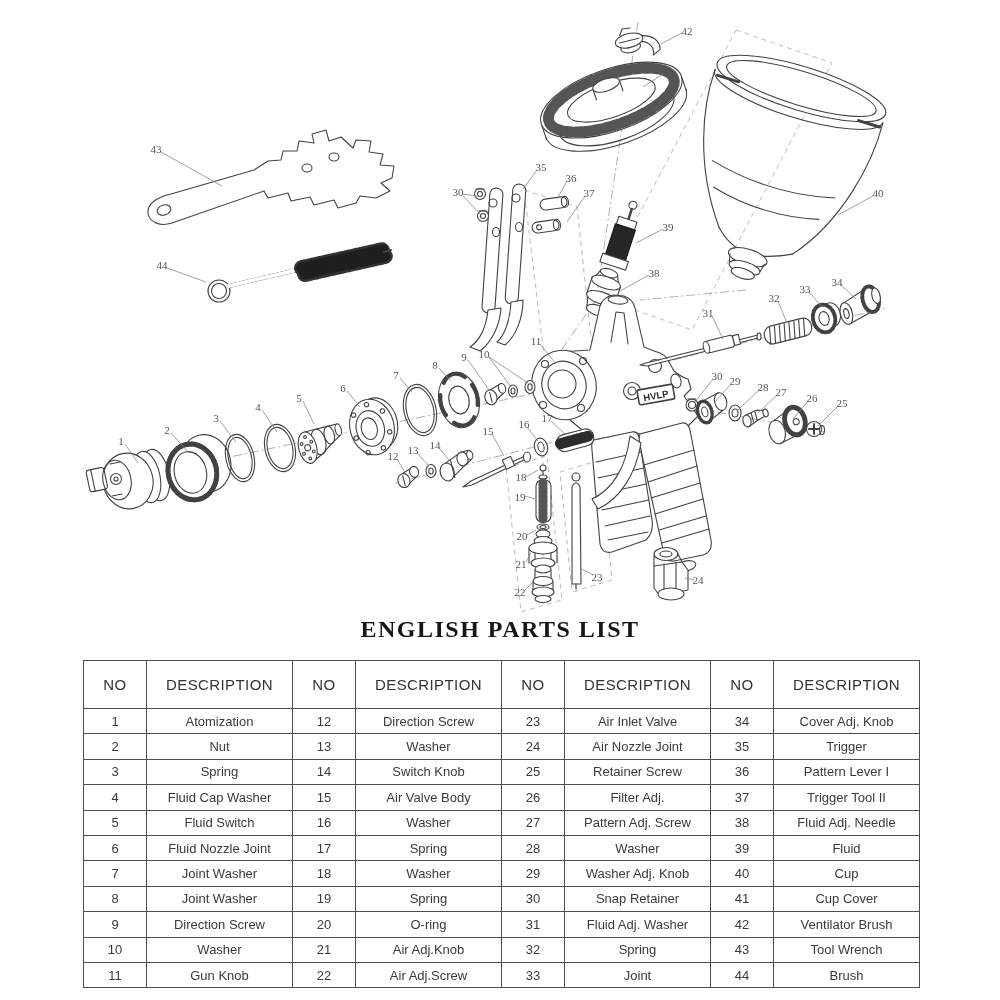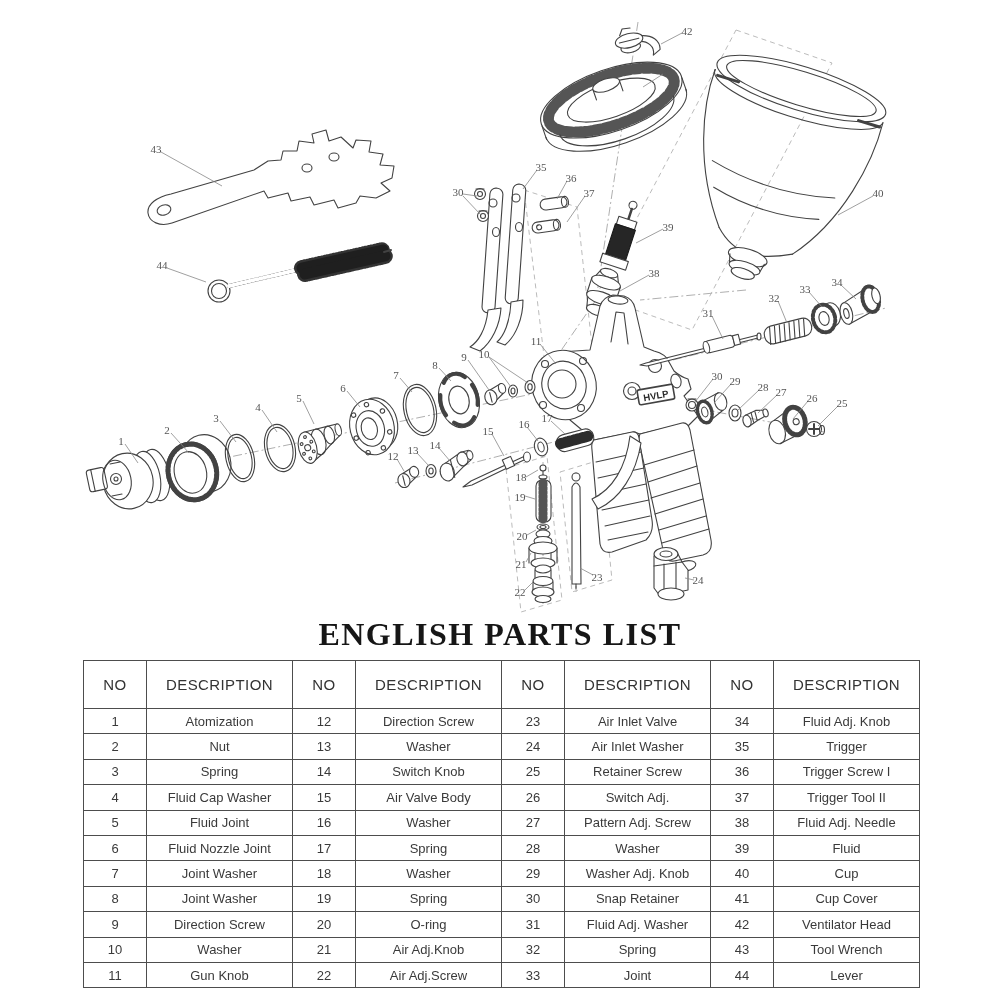--- a/index.html
+++ b/index.html
@@ -1,19 +1,19 @@
 <!DOCTYPE html>
 <html><head>
 <meta charset="utf-8">
 <style>
   html,body{margin:0;padding:0;background:#fff;}
   body{width:1000px;height:1000px;position:relative;font-family:"Liberation Sans",sans-serif;overflow:hidden;}
   .diagram{position:absolute;top:0;left:0;}
   .page-title{position:absolute;top:616px;left:0;width:1000px;text-align:center;
-    font-family:"Liberation Serif","DejaVu Serif",serif;font-size:32px;font-weight:700;
+    font-family:"Liberation Serif","DejaVu Serif",serif;font-size:24px;font-weight:700;
     letter-spacing:1.5px;color:#161616;}
   .tablewrap{position:absolute;left:83px;top:660px;}
   table{border-collapse:collapse;table-layout:fixed;width:836px;padding-left:39px;}
   col.c-no{width:63px;} col.c-desc{width:146px;}
   th,td{border:1.2px solid #4d4d4d;text-align:center;padding:0 2px;color:#3a3a3a;
     overflow:hidden;white-space:nowrap;}
   thead th{height:47px;font-size:15px;font-weight:400;letter-spacing:.4px;color:#333;}
   tbody td{height:24.4px;font-size:13px;}
   svg text{user-select:none;}
 </style>
@@ -552,55 +552,55 @@
       </thead>
     <tbody>
         <tr>
           <td>1</td>
           <td>Atomization</td>
           <td>12</td>
           <td>Direction Screw</td>
           <td>23</td>
           <td>Air Inlet Valve</td>
           <td>34</td>
-          <td>Fluid Adj. Knob</td>
+          <td>Cover Adj. Knob</td>
         </tr>
         <tr>
           <td>2</td>
           <td>Nut</td>
           <td>13</td>
           <td>Washer</td>
           <td>24</td>
-          <td>Air Inlet Washer</td>
+          <td>Air Nozzle Joint</td>
           <td>35</td>
           <td>Trigger</td>
         </tr>
         <tr>
           <td>3</td>
           <td>Spring</td>
           <td>14</td>
           <td>Switch Knob</td>
           <td>25</td>
           <td>Retainer Screw</td>
           <td>36</td>
-          <td>Trigger Screw I</td>
+          <td>Pattern Lever I</td>
         </tr>
         <tr>
           <td>4</td>
           <td>Fluid Cap Washer</td>
           <td>15</td>
           <td>Air Valve Body</td>
           <td>26</td>
-          <td>Switch Adj.</td>
+          <td>Filter Adj.</td>
           <td>37</td>
           <td>Trigger Tool II</td>
         </tr>
         <tr>
           <td>5</td>
-          <td>Fluid Joint</td>
+          <td>Fluid Switch</td>
           <td>16</td>
           <td>Washer</td>
           <td>27</td>
           <td>Pattern Adj. Screw</td>
           <td>38</td>
           <td>Fluid Adj. Needle</td>
         </tr>
         <tr>
           <td>6</td>
           <td>Fluid Nozzle Joint</td>
@@ -632,37 +632,37 @@
           <td>Cup Cover</td>
         </tr>
         <tr>
           <td>9</td>
           <td>Direction Screw</td>
           <td>20</td>
           <td>O-ring</td>
           <td>31</td>
           <td>Fluid Adj. Washer</td>
           <td>42</td>
-          <td>Ventilator Head</td>
+          <td>Ventilator Brush</td>
         </tr>
         <tr>
           <td>10</td>
           <td>Washer</td>
           <td>21</td>
           <td>Air Adj.Knob</td>
           <td>32</td>
           <td>Spring</td>
           <td>43</td>
           <td>Tool Wrench</td>
         </tr>
         <tr>
           <td>11</td>
           <td>Gun Knob</td>
           <td>22</td>
           <td>Air Adj.Screw</td>
           <td>33</td>
           <td>Joint</td>
           <td>44</td>
-          <td>Lever</td>
+          <td>Brush</td>
         </tr>
       </tbody>
   </table>
 </div>
 
 </body></html>

